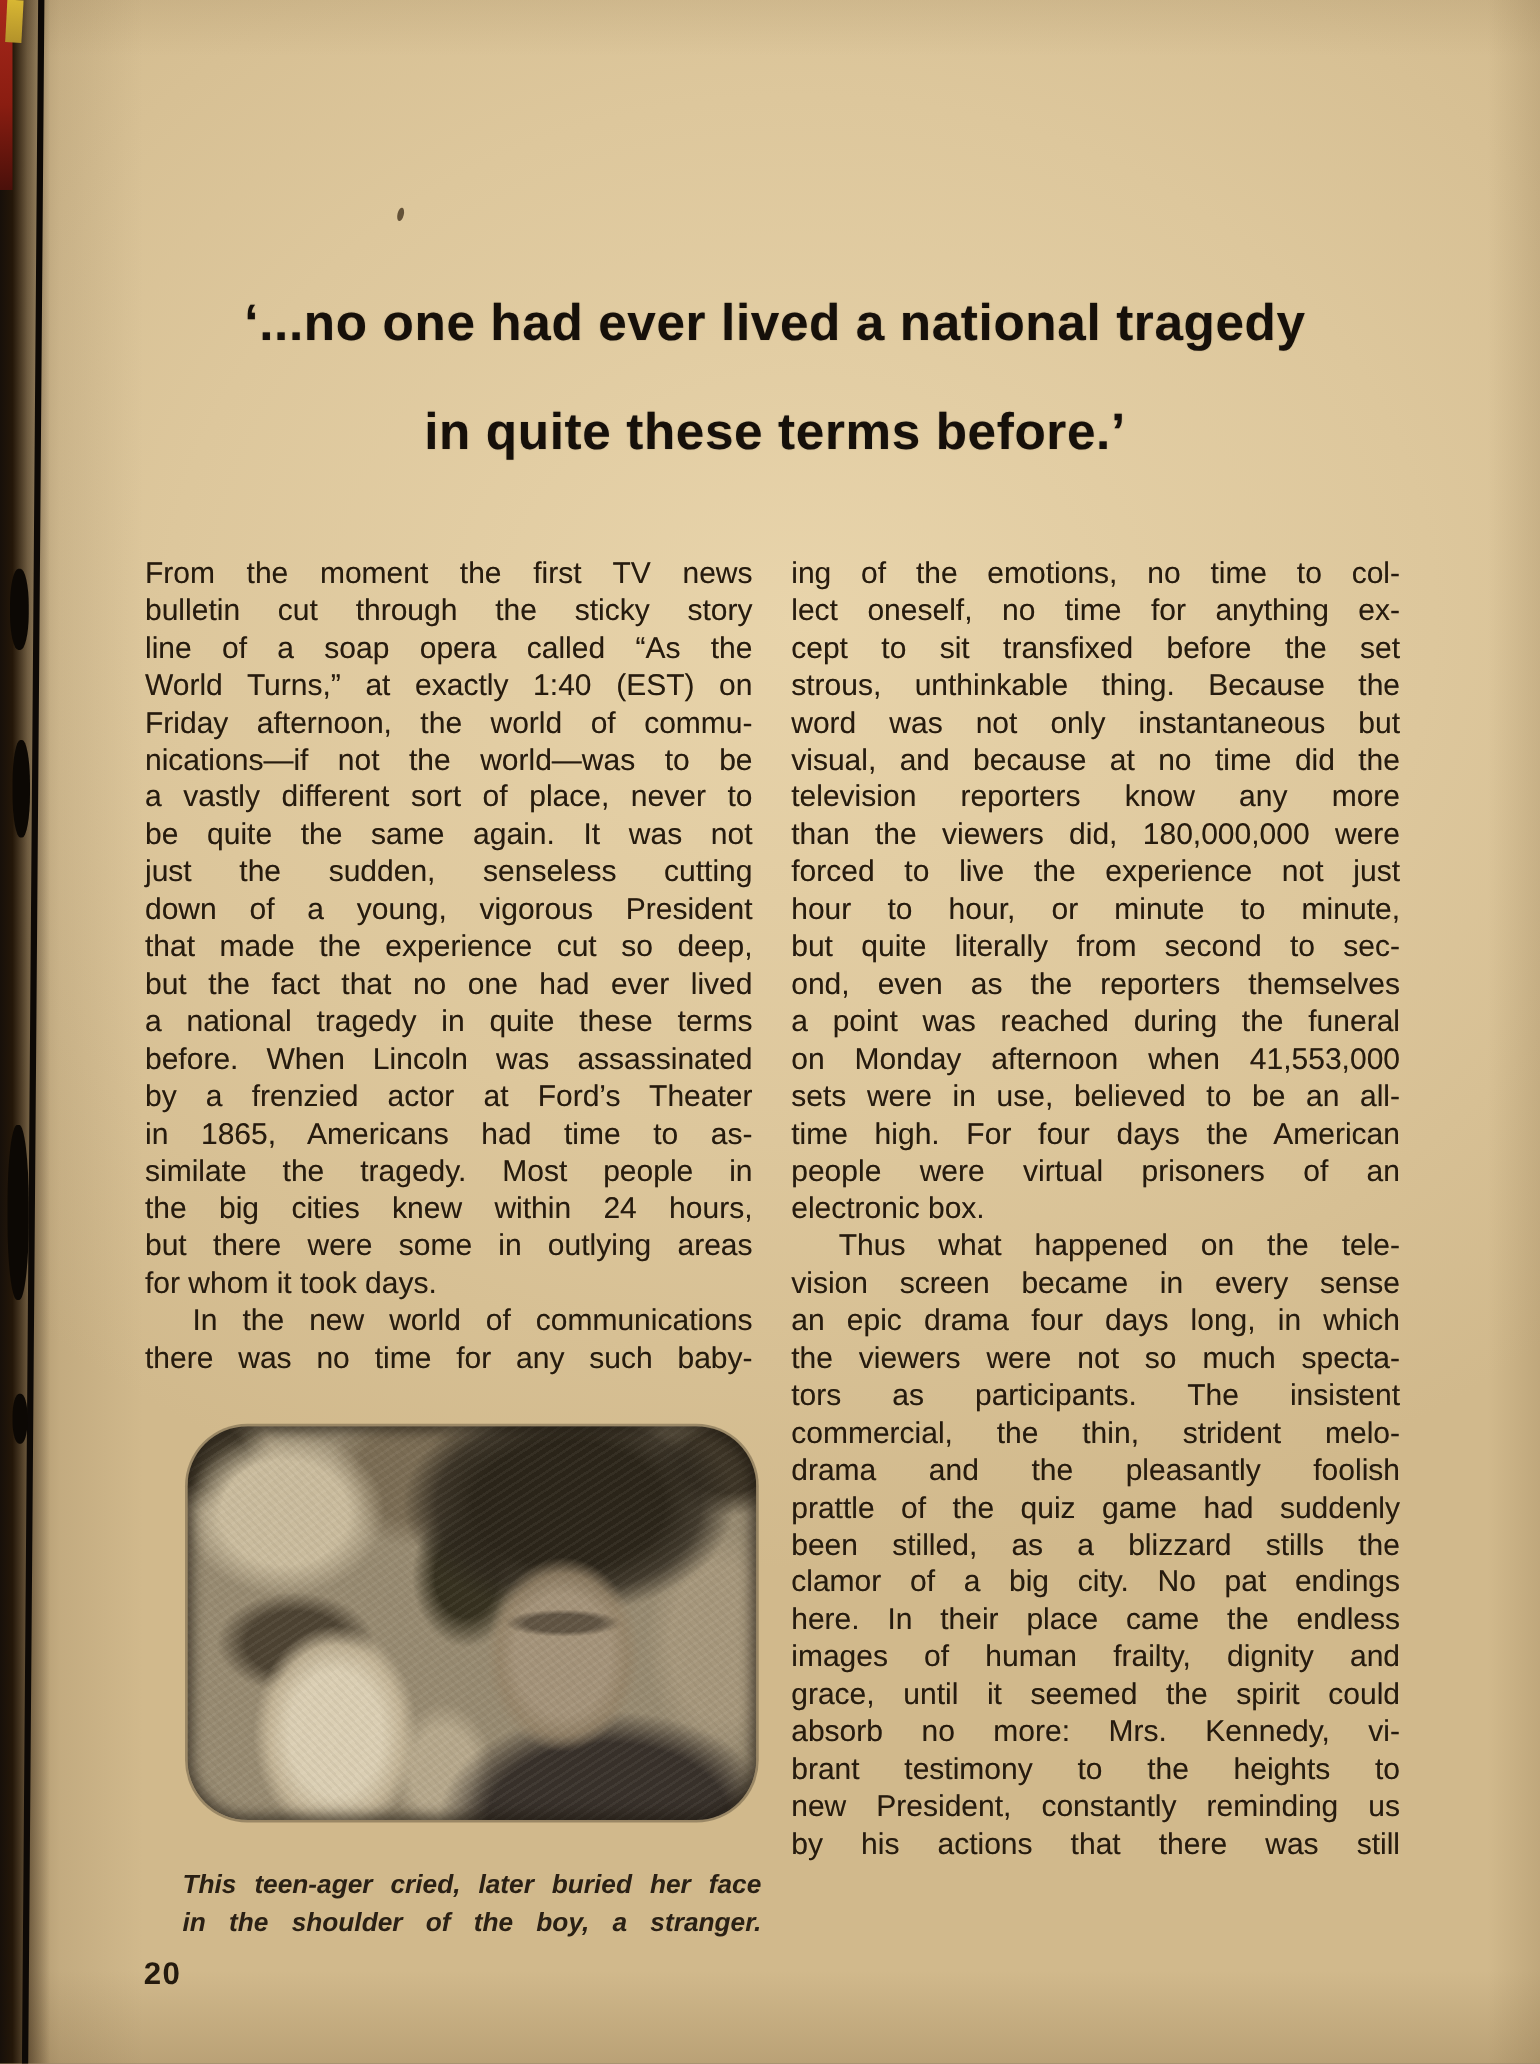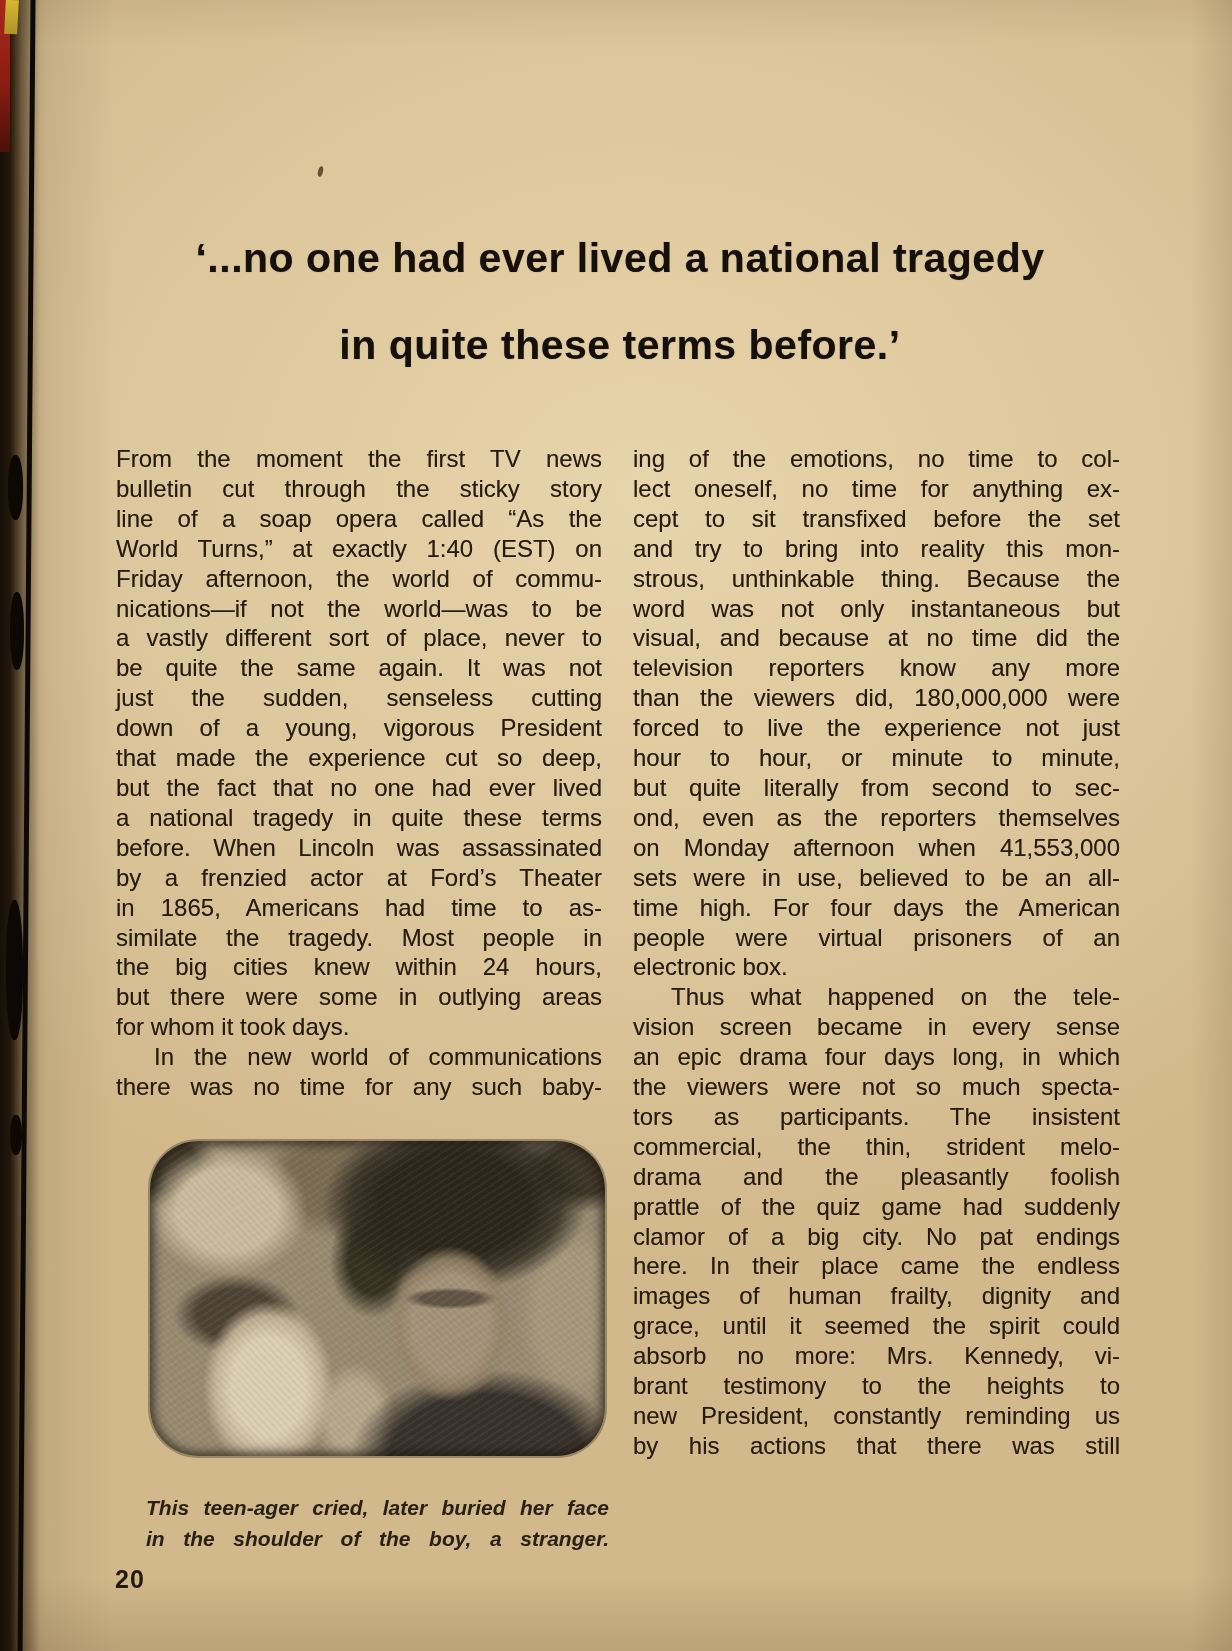--- a/index.html
+++ b/index.html
@@ -112,43 +112,44 @@
       <div class="bline">the big cities knew within 24 hours,</div>
       <div class="bline">but there were some in outlying areas</div>
       <div class="bline noj">for whom it took days.</div>
       <div class="bline ind">In the new world of communications</div>
       <div class="bline">there was no time for any such baby-</div>
     </div>
   <div class="col col-right" id="col-right">
       <div class="bline">ing of the emotions, no time to col-</div>
       <div class="bline">lect oneself, no time for anything ex-</div>
       <div class="bline">cept to sit transfixed before the set</div>
-      <div class="bline">and try to bring into reality this mon-</div>
       <div class="bline">strous, unthinkable thing. Because the</div>
       <div class="bline">word was not only instantaneous but</div>
       <div class="bline">visual, and because at no time did the</div>
       <div class="bline">television reporters know any more</div>
       <div class="bline">than the viewers did, 180,000,000 were</div>
       <div class="bline">forced to live the experience not just</div>
       <div class="bline">hour to hour, or minute to minute,</div>
       <div class="bline">but quite literally from second to sec-</div>
       <div class="bline">ond, even as the reporters themselves</div>
+      <div class="bline">a point was reached during the funeral</div>
       <div class="bline">on Monday afternoon when 41,553,000</div>
       <div class="bline">sets were in use, believed to be an all-</div>
       <div class="bline">time high. For four days the American</div>
       <div class="bline">people were virtual prisoners of an</div>
       <div class="bline noj">electronic box.</div>
       <div class="bline ind">Thus what happened on the tele-</div>
       <div class="bline">vision screen became in every sense</div>
       <div class="bline">an epic drama four days long, in which</div>
       <div class="bline">the viewers were not so much specta-</div>
       <div class="bline">tors as participants. The insistent</div>
       <div class="bline">commercial, the thin, strident melo-</div>
       <div class="bline">drama and the pleasantly foolish</div>
       <div class="bline">prattle of the quiz game had suddenly</div>
+      <div class="bline">been stilled, as a blizzard stills the</div>
       <div class="bline">clamor of a big city. No pat endings</div>
       <div class="bline">here. In their place came the endless</div>
       <div class="bline">images of human frailty, dignity and</div>
       <div class="bline">grace, until it seemed the spirit could</div>
       <div class="bline">absorb no more: Mrs. Kennedy, vi-</div>
       <div class="bline">brant testimony to the heights to</div>
       <div class="bline">new President, constantly reminding us</div>
       <div class="bline">by his actions that there was still</div>
     </div>
 

